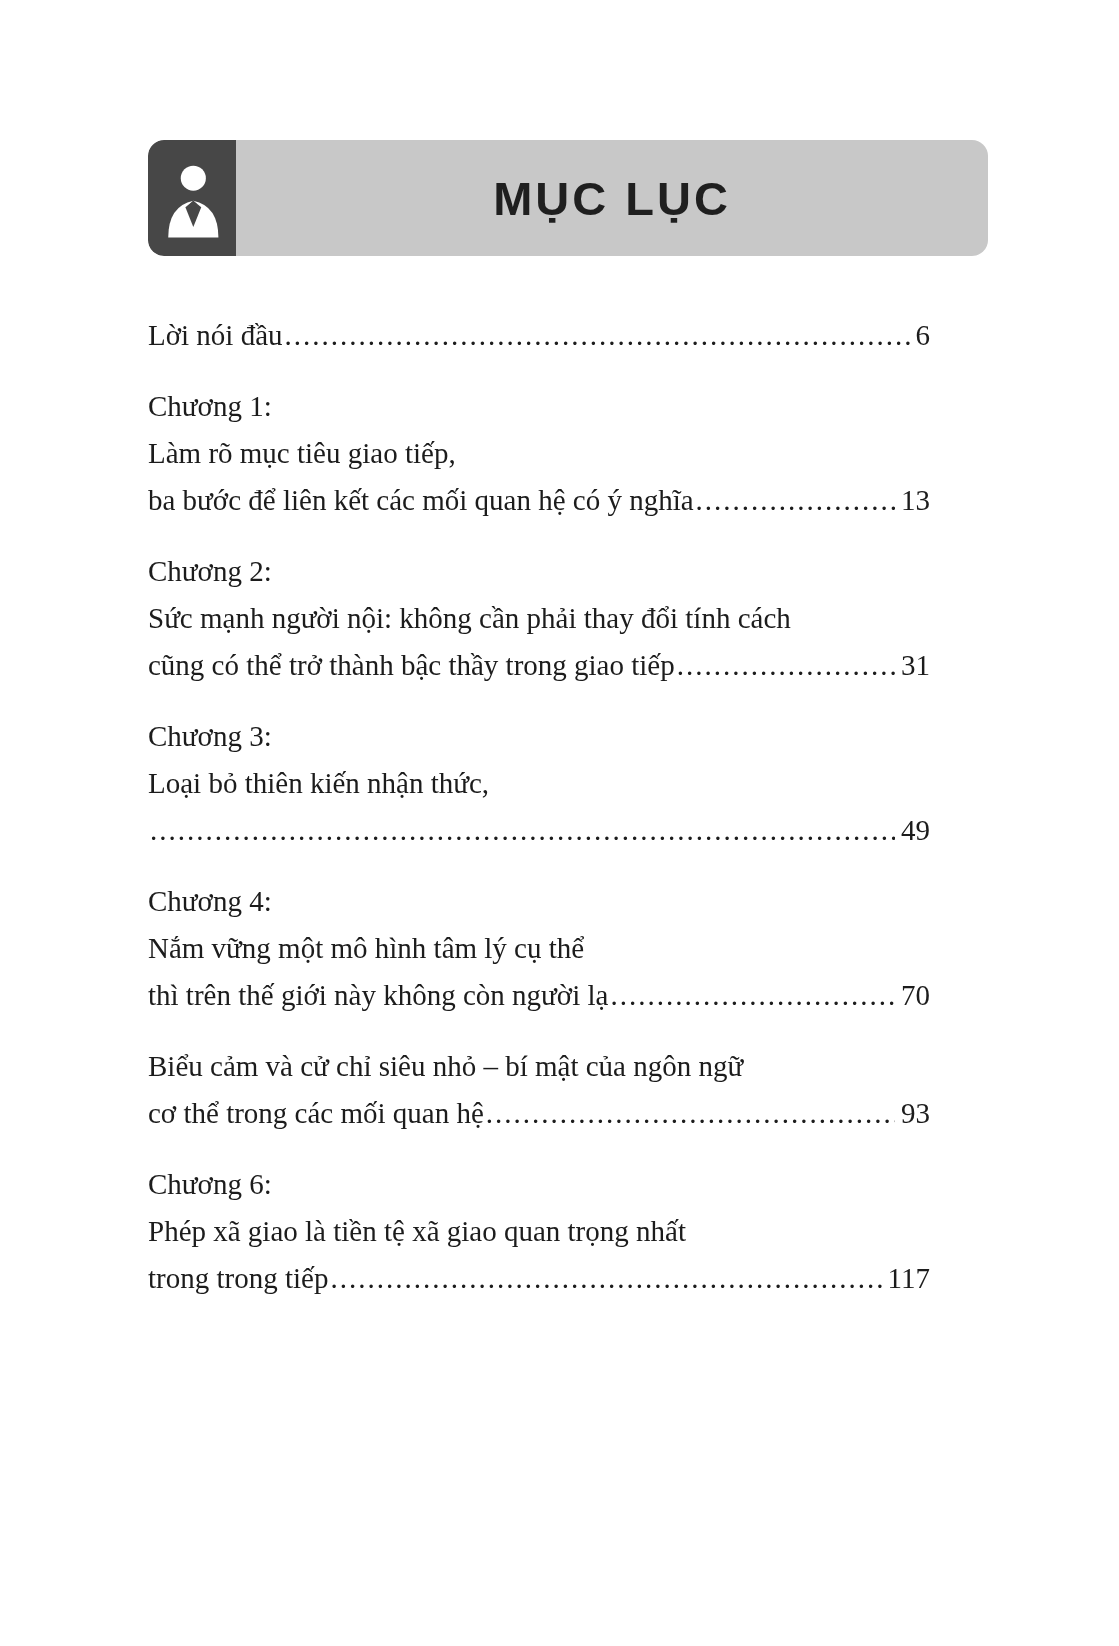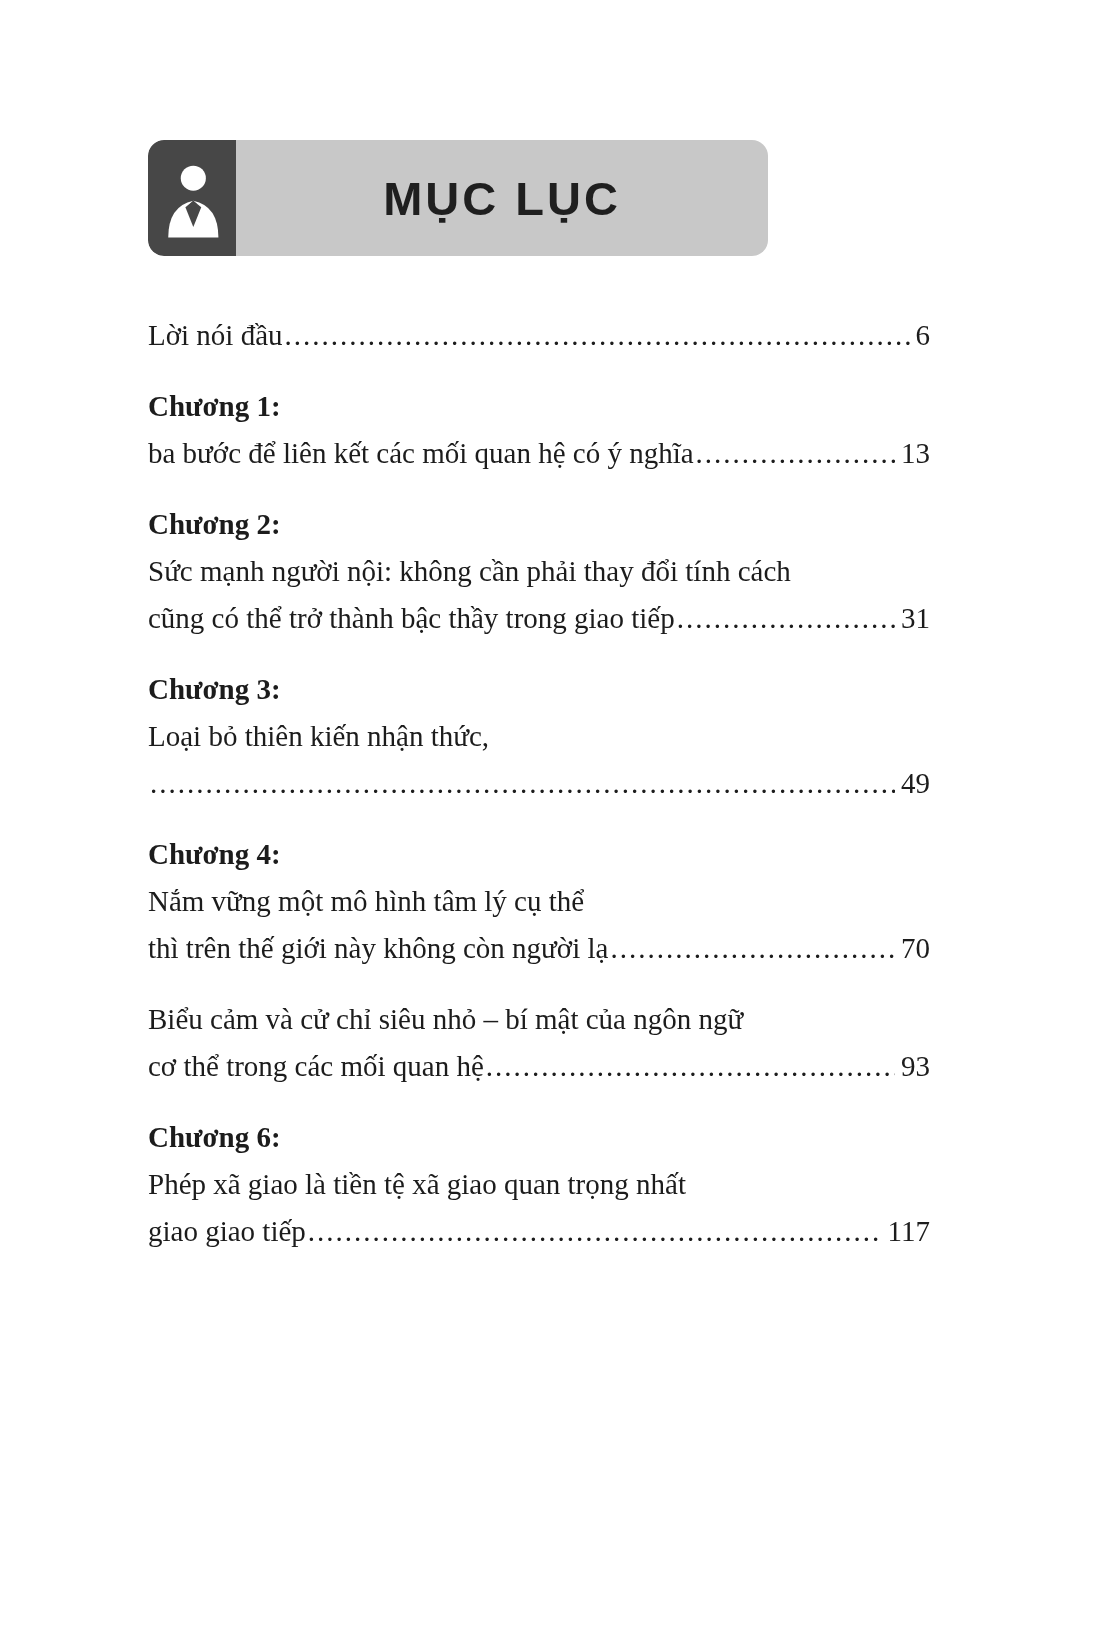--- a/index.html
+++ b/index.html
@@ -18,21 +18,21 @@
     height: 1646px;
     background: #ffffff;
     overflow: hidden;
   }
 
   
   .header {
     position: absolute;
     left: 148px;
     top: 140px;
-    width: 620px;
+    width: 840px;
     height: 116px;
     background: #c8c8c8;
     border-radius: 16px;
     display: flex;
     overflow: hidden;
     align-items: center;
   }
 
   .logo-block {
     width: 88px;
@@ -64,21 +64,21 @@
     position: absolute;
     left: 148px;
     top: 312px;
     width: 782px;
     font-size: 29px;
     line-height: 47px;
   }
 
   .chapter { margin-top: 24px; }
 
-  .chapter-heading { font-weight: bold; }
+  .chapter-heading { font-weight: normal; }
 
   .leader-row {
     display: flex;
     align-items: baseline;
     width: 100%;
   }
 
   .leader-row .line-text { white-space: nowrap; flex: 0 0 auto; }
 
   .dots {
@@ -119,20 +119,21 @@
   <div class="toc">
 
     <div class="leader-row">
       <span class="line-text">Lời nói đầu</span>
       <span class="dots"></span>
       <span class="page-num">6</span>
     </div>
 
     <section class="chapter">
       <div class="chapter-heading">Chương 1:</div>
+      <div class="chapter-line">Làm rõ mục tiêu giao tiếp,</div>
       <div class="leader-row">
         <span class="line-text">ba bước để liên kết các mối quan hệ có ý nghĩa</span>
         <span class="dots"></span>
         <span class="page-num">13</span>
       </div>
     </section>
 
     <section class="chapter">
       <div class="chapter-heading">Chương 2:</div>
       <div class="chapter-line">Sức mạnh người nội: không cần phải thay đổi tính cách</div>
@@ -168,20 +169,20 @@
         <span class="line-text">cơ thể trong các mối quan hệ</span>
         <span class="dots"></span>
         <span class="page-num">93</span>
       </div>
     </section>
 
     <section class="chapter">
       <div class="chapter-heading">Chương 6:</div>
       <div class="chapter-line">Phép xã giao là tiền tệ xã giao quan trọng nhất</div>
       <div class="leader-row">
-        <span class="line-text">giao giao tiếp</span>
+        <span class="line-text">trong trong tiếp</span>
         <span class="dots"></span>
         <span class="page-num">117</span>
       </div>
     </section>
 
   </div>
 </div>
 
 </body></html>

